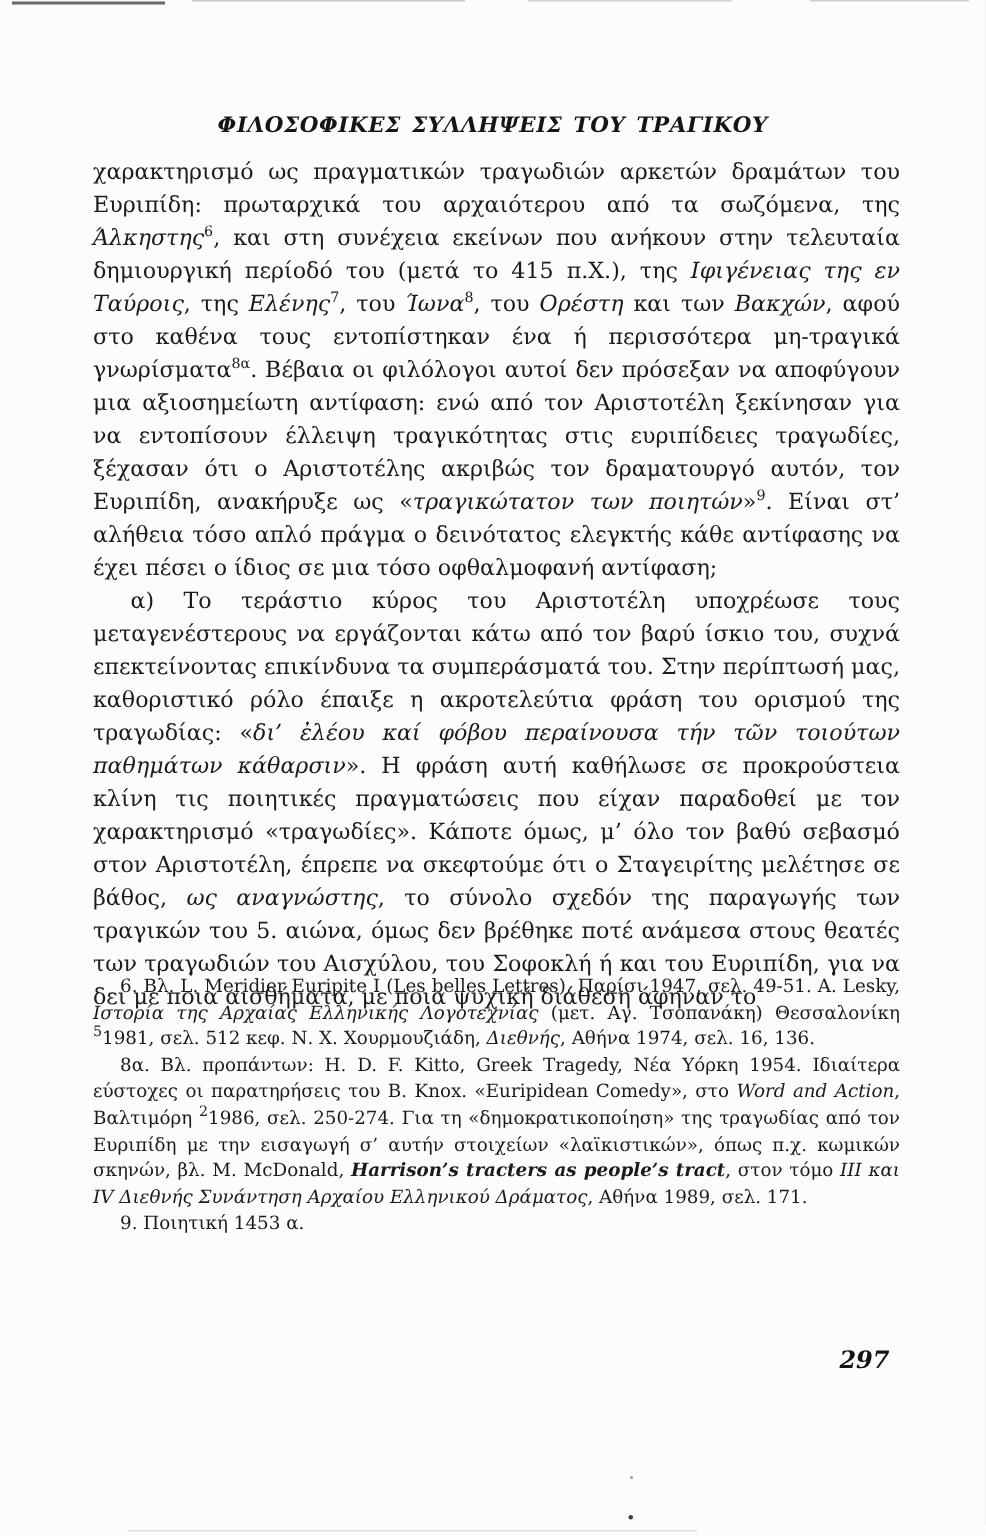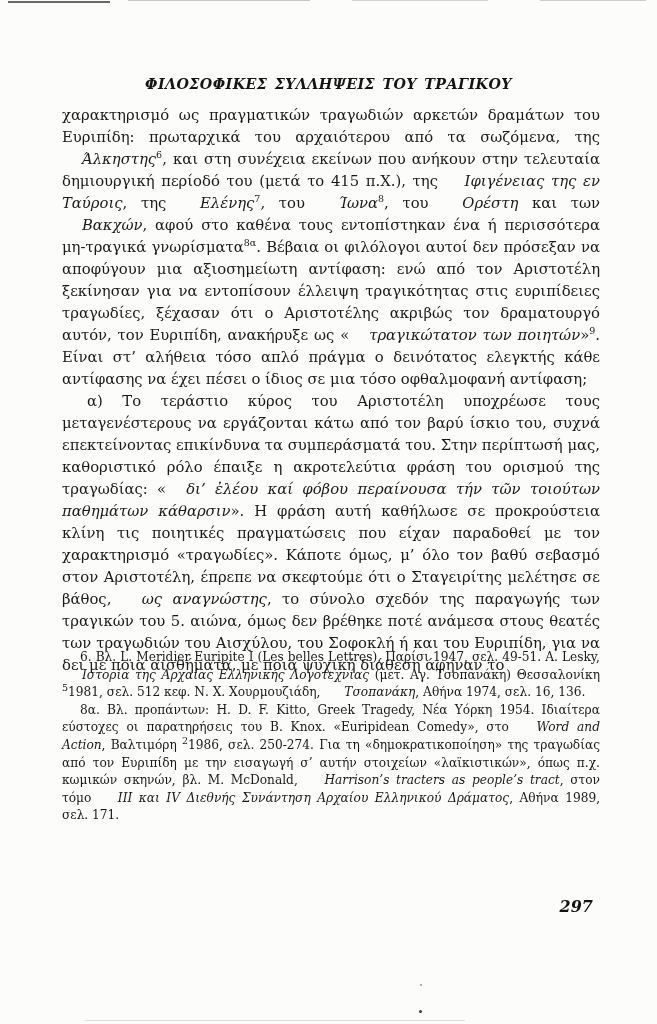--- a/index.html
+++ b/index.html
@@ -26,22 +26,22 @@
     margin:0;text-align:center;
     font-size:14.3px;font-weight:bold;font-style:italic;
     letter-spacing:.4px;word-spacing:2px;color:#151515;
   }
   .body-text{
     position:absolute;top:104px;left:62px;width:538px;
     font-size:14.8px;line-height:22px;text-align:justify;
   }
   .para{margin:0;}
   .para.indent{text-indent:25px;}
-  .it{font-style:italic;margin-left:20px;}
-  .bd{font-weight:normal;}
+  .it{font-style:italic;}
+  .bd{font-weight:bold;}
   sup{font-size:9.5px;line-height:0;vertical-align:super;}
   .footnotes{
     position:absolute;top:649px;left:62px;width:538px;
     font-size:12.2px;line-height:17.6px;text-align:justify;
   }
   .fnote{margin:0;text-indent:18px;}
   .page-number{
     position:absolute;top:897px;right:64px;
     font-size:16px;font-style:italic;font-weight:bold;color:#141414;
   }
@@ -59,18 +59,19 @@
   <div class="artifact speck-2"></div>
 
   <h1 class="title">ΦΙΛΟΣΟΦΙΚΕΣ ΣΥΛΛΗΨΕΙΣ ΤΟΥ ΤΡΑΓΙΚΟΥ</h1>
 
   <div class="body-text" id="body-text">
       <p class="para"><span>χαρακτηρισμό ως πραγματικών τραγωδιών αρκετών δραμάτων του Ευριπίδη: πρωταρχικά του αρχαιότερου από τα σωζόμενα, της </span><span class="it">Άλκηστης</span><sup>6</sup><span>, και στη συνέχεια εκείνων που ανήκουν στην τελευταία δημιουργική περίοδό του (μετά το 415 π.Χ.), της </span><span class="it">Ιφιγένειας της εν Ταύροις</span><span>, της </span><span class="it">Ελένης</span><sup>7</sup><span>, του </span><span class="it">Ίωνα</span><sup>8</sup><span>, του </span><span class="it">Ορέστη</span><span> και των </span><span class="it">Βακχών</span><span>, αφού στο καθένα τους εντοπίστηκαν ένα ή περισσότερα μη-τραγικά γνωρίσματα</span><sup>8α</sup><span>. Βέβαια οι φιλόλογοι αυτοί δεν πρόσεξαν να αποφύγουν μια αξιοσημείωτη αντίφαση: ενώ από τον Αριστοτέλη ξεκίνησαν για να εντοπίσουν έλλειψη τραγικότητας στις ευριπίδειες τραγωδίες, ξέχασαν ότι ο Αριστοτέλης ακριβώς τον δραματουργό αυτόν, τον Ευριπίδη, ανακήρυξε ως «</span><span class="it">τραγικώτατον των ποιητών</span><span>»</span><sup>9</sup><span>. Είναι στ’ αλήθεια τόσο απλό πράγμα ο δεινότατος ελεγκτής κάθε αντίφασης να έχει πέσει ο ίδιος σε μια τόσο οφθαλμοφανή αντίφαση;</span></p>
       <p class="para indent"><span>α) Το τεράστιο κύρος του Αριστοτέλη υποχρέωσε τους μεταγενέστερους να εργάζονται κάτω από τον βαρύ ίσκιο του, συχνά επεκτείνοντας επικίνδυνα τα συμπεράσματά του. Στην περίπτωσή μας, καθοριστικό ρόλο έπαιξε η ακροτελεύτια φράση του ορισμού της τραγωδίας: «</span><span class="it">δι’ ἐλέου καί φόβου περαίνουσα τήν τῶν τοιούτων παθημάτων κάθαρσιν</span><span>». Η φράση αυτή καθήλωσε σε προκρούστεια κλίνη τις ποιητικές πραγματώσεις που είχαν παραδοθεί με τον χαρακτηρισμό «τραγωδίες». Κάποτε όμως, μ’ όλο τον βαθύ σεβασμό στον Αριστοτέλη, έπρεπε να σκεφτούμε ότι ο Σταγειρίτης μελέτησε σε βάθος, </span><span class="it">ως αναγνώστης</span><span>, το σύνολο σχεδόν της παραγωγής των τραγικών του 5. αιώνα, όμως δεν βρέθηκε ποτέ ανάμεσα στους θεατές των τραγωδιών του Αισχύλου, του Σοφοκλή ή και του Ευριπίδη, για να δει με ποια αισθήματα, με ποια ψυχική διάθεση άφηναν το</span></p>
     </div>
 
   <div class="footnotes" id="footnotes">
-      <p class="fnote"><span>6. Βλ. L. Meridier Euripite I (Les belles Lettres), Παρίσι 1947, σελ. 49-51. A. Lesky, </span><span class="it">Ιστορία της Αρχαίας Ελληνικής Λογοτεχνίας</span><span> (μετ. Αγ. Τσοπανάκη) Θεσσαλονίκη </span><sup>5</sup><span>1981, σελ. 512 κεφ. Ν. Χ. Χουρμουζιάδη, </span><span class="it">Τσοπανάκη</span><span>, Αθήνα 1974, σελ. 16, 136.</span></p>
+      <p class="fnote"><span>6. Βλ. L. Meridier Euripite I (Les belles Lettres), Παρίσι 1947, σελ. 49-51. A. Lesky, </span><span class="it">Ιστορία της Αρχαίας Ελληνικής Λογοτεχνίας</span><span> (μετ. Αγ. Τσοπανάκη) Θεσσαλονίκη </span><sup>5</sup><span>1981, σελ. 512 κεφ. Ν. Χ. Χουρμουζιάδη, </span><span class="it">Διεθνής</span><span>, Αθήνα 1974, σελ. 16, 136.</span></p>
       <p class="fnote"><span>8α. Βλ. προπάντων: H. D. F. Kitto, Greek Tragedy, Νέα Υόρκη 1954. Ιδιαίτερα εύστοχες οι παρατηρήσεις του B. Knox. «Euripidean Comedy», στο </span><span class="it">Word and Action</span><span>, Βαλτιμόρη </span><sup>2</sup><span>1986, σελ. 250-274. Για τη «δημοκρατικοποίηση» της τραγωδίας από τον Ευριπίδη με την εισαγωγή σ’ αυτήν στοιχείων «λαϊκιστικών», όπως π.χ. κωμικών σκηνών, βλ. M. McDonald, </span><span class="it bd">Harrison’s tracters as people’s tract</span><span>, στον τόμο </span><span class="it">III και IV Διεθνής Συνάντηση Αρχαίου Ελληνικού Δράματος</span><span>, Αθήνα 1989, σελ. 171.</span></p>
+      <p class="fnote"><span>9. Ποιητική 1453 α.</span></p>
     </div>
 
   <div class="page-number">297</div>
 </div>
 
 </body></html>

